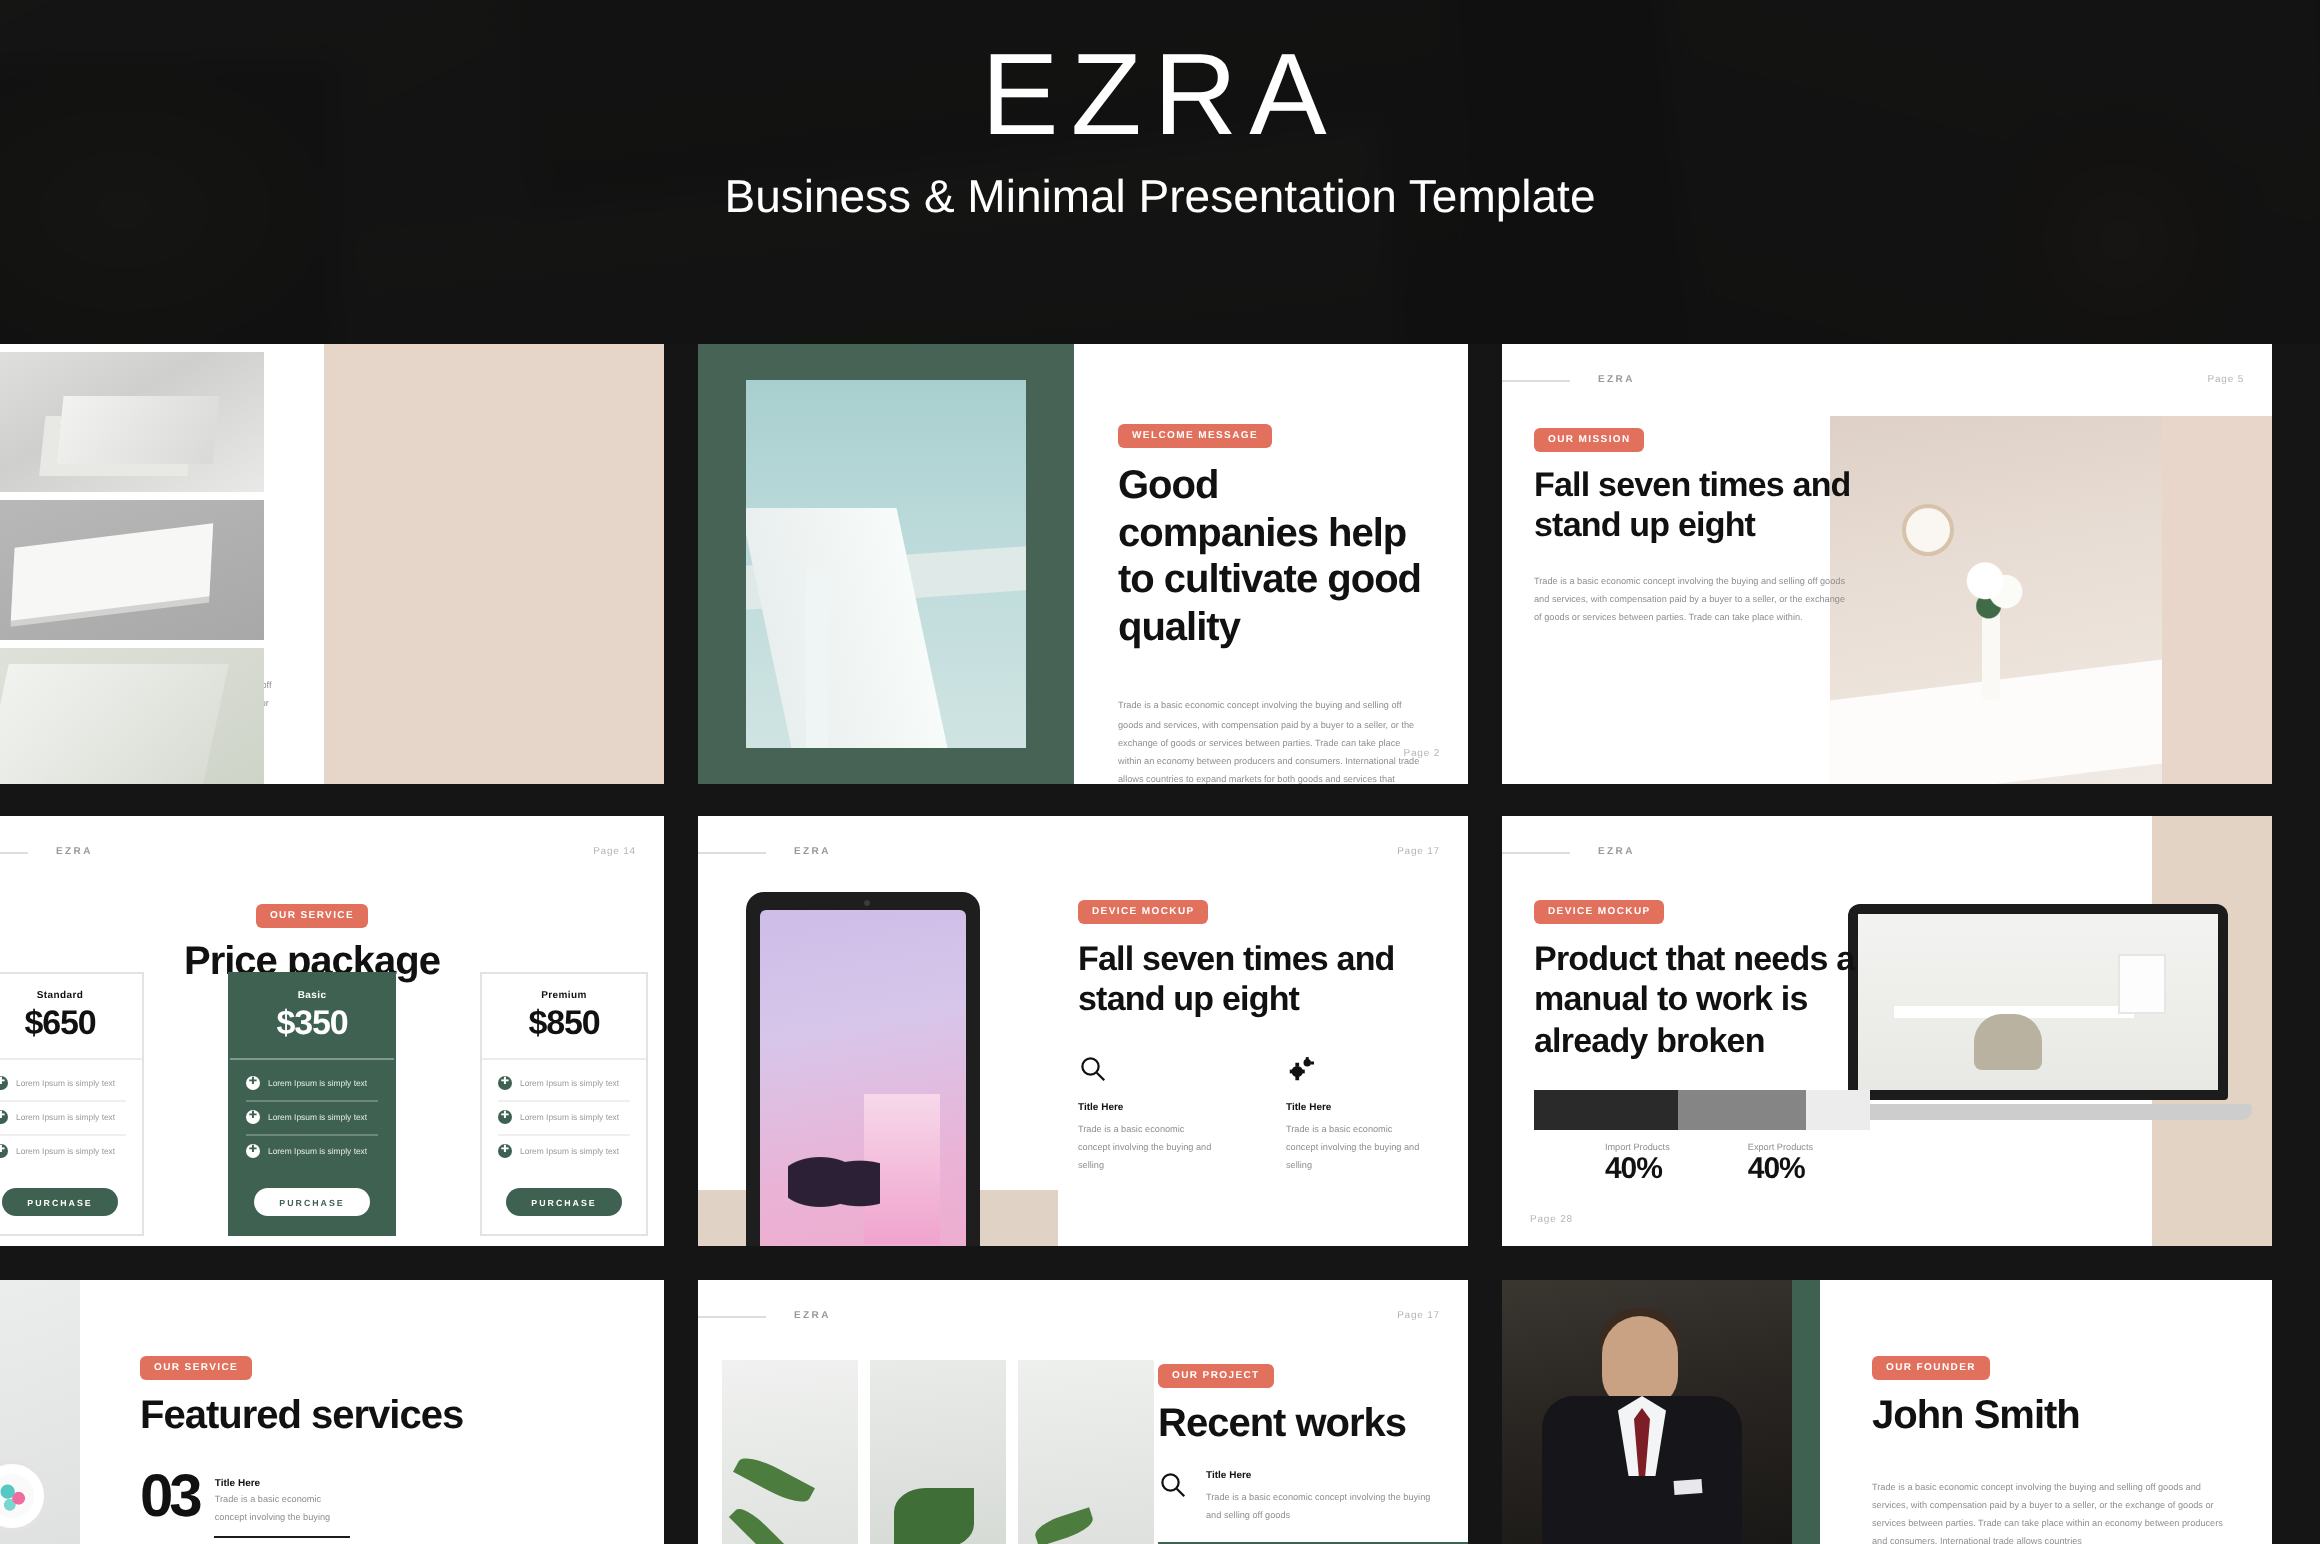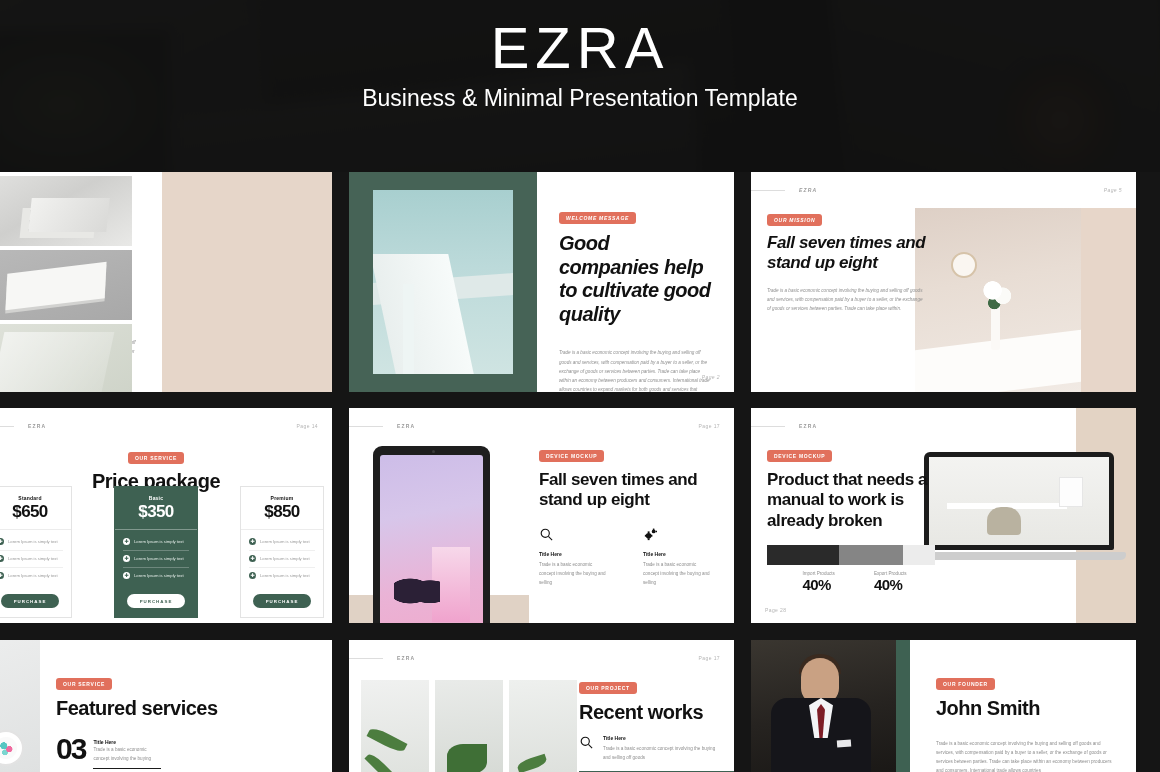--- a/index.html
+++ b/index.html
@@ -30,21 +30,21 @@
   .hero-ghost { position:absolute; right:10px; top:6px; color:rgba(255,255,255,0.10);
     font-size:29px; font-weight:bold; line-height:1.22; letter-spacing:-.4px; text-align:left; }
   .hero-ghost-bar { position:absolute; right:22px; top:-6px; width:78px; height:7px; background:rgba(220,110,95,0.22); border-radius:4px;}
   .hero-text { position:absolute; left:0; right:0; top:16px; text-align:center; color:#fff; }
   .hero-title { font-size:58px; font-weight:400; letter-spacing:6px; line-height:1.1; }
   .hero-sub { font-size:23px; font-weight:400; line-height:1.12; margin-top:6px; }
 
   
   .grid { position:absolute; left:0; top:172px; width:1160px; height:600px; }
   .row { position:absolute; left:0; width:1160px; display:flex; gap:17px; }
-  .r1 { top:0; height:220px;font-style:italic; }
+  .r1 { top:0; height:220px; }
   .r2 { top:236px; height:215px; }
   .r3 { top:468px; height:132px; }
   .slide { background:#fff; position:relative; overflow:hidden; flex:0 0 auto; }
   .sA { width:352px; margin-left:-20px; }
   .sB { width:385px; }
   .sC { width:385px; margin-right:-20px; }
   .r1 .slide, .r2 .slide { height:220px; }
   .r2 .slide { height:215px; }
   .r3 .slide { height:132px; }
 
@@ -437,21 +437,21 @@
         <div class="sl-foot">Page  28</div>
       </div>
     </div>
 
     <div class="row r3">
 
       <div class="slide sA">
         <div class="s7-photo">
           <div class="cup"></div>
         </div>
-        <div style="position:absolute;left:76px;top:32px;right:10px;">
+        <div style="position:absolute;left:90px;top:32px;right:10px;">
           <span class="badge">OUR SERVICE</span>
           <div class="h-lg" style="margin-top:7px;">Featured services</div>
           <div class="num2">
             <div style="display:flex;gap:8px;">
               <div class="numbig">03</div>
               <div class="numtxt">
                 <div style="font-size:5px;font-weight:bold;color:#111;">Title Here</div>
                 <div class="body-txt">Trade is a basic economic concept involving the buying</div>
               </div>
             </div>

